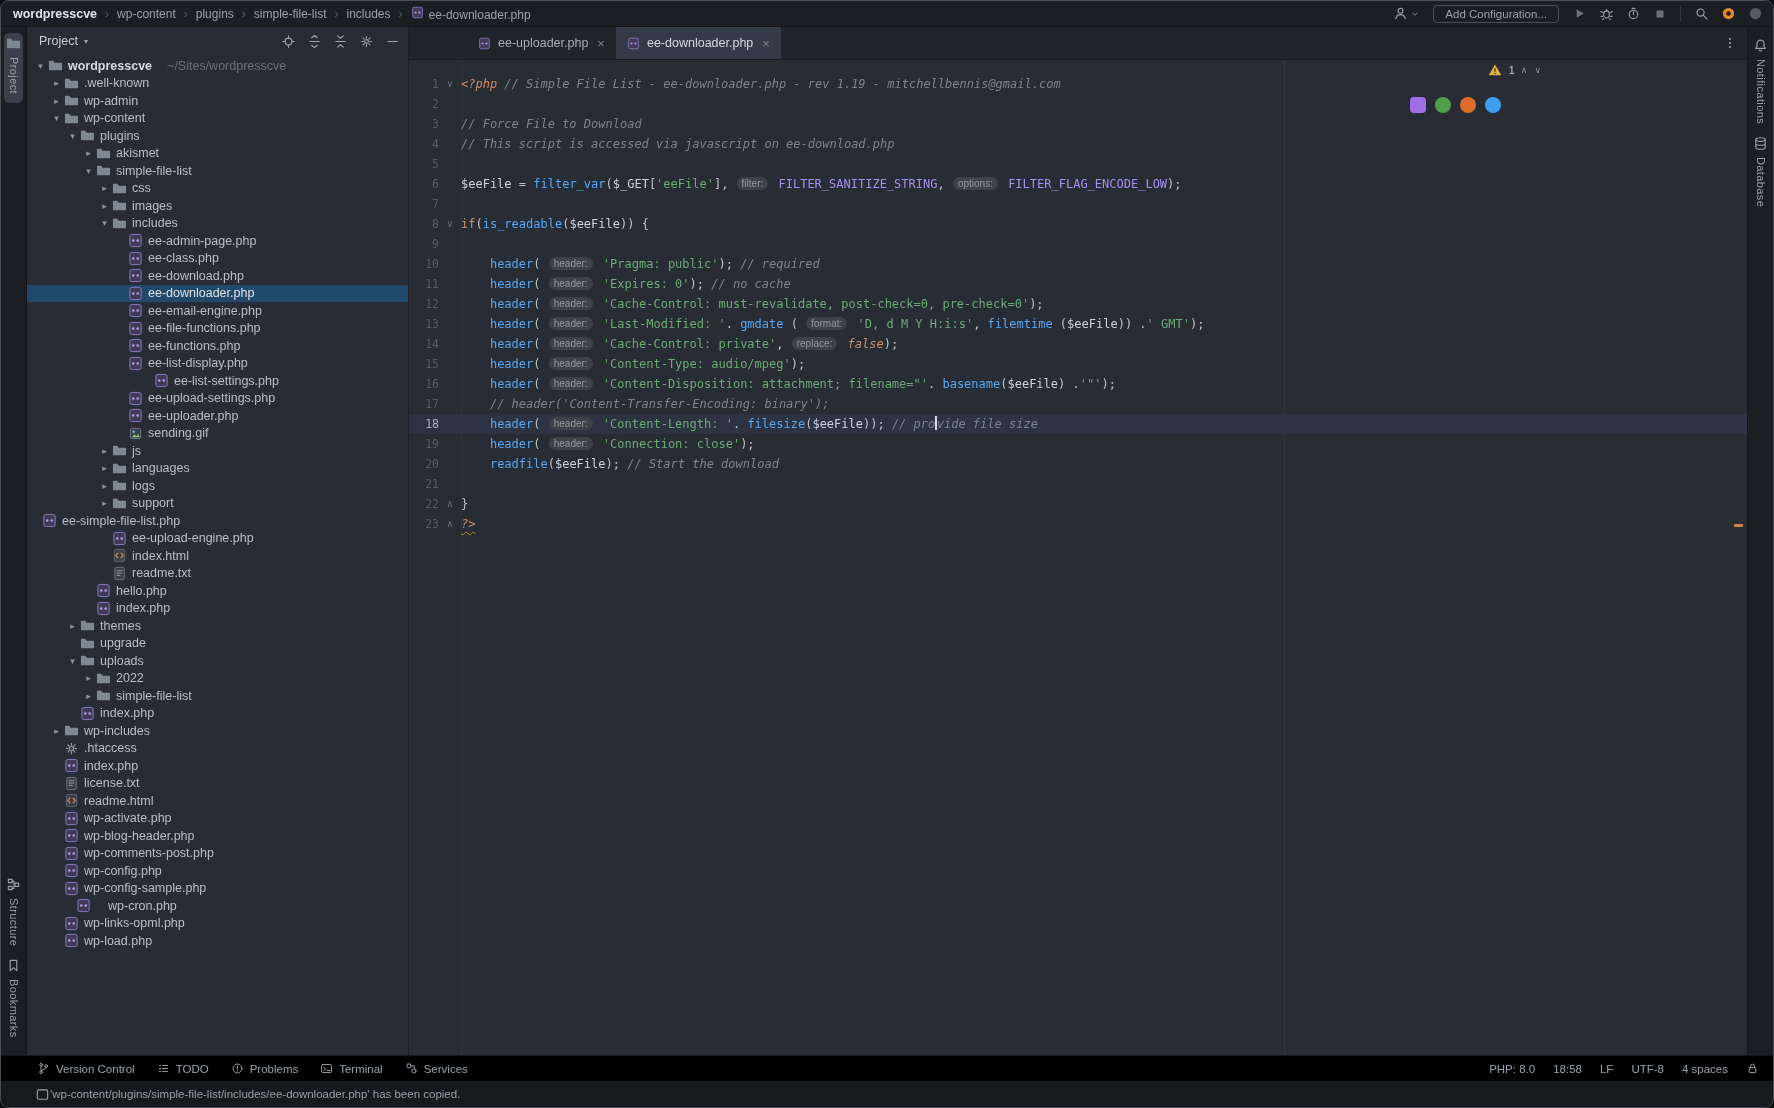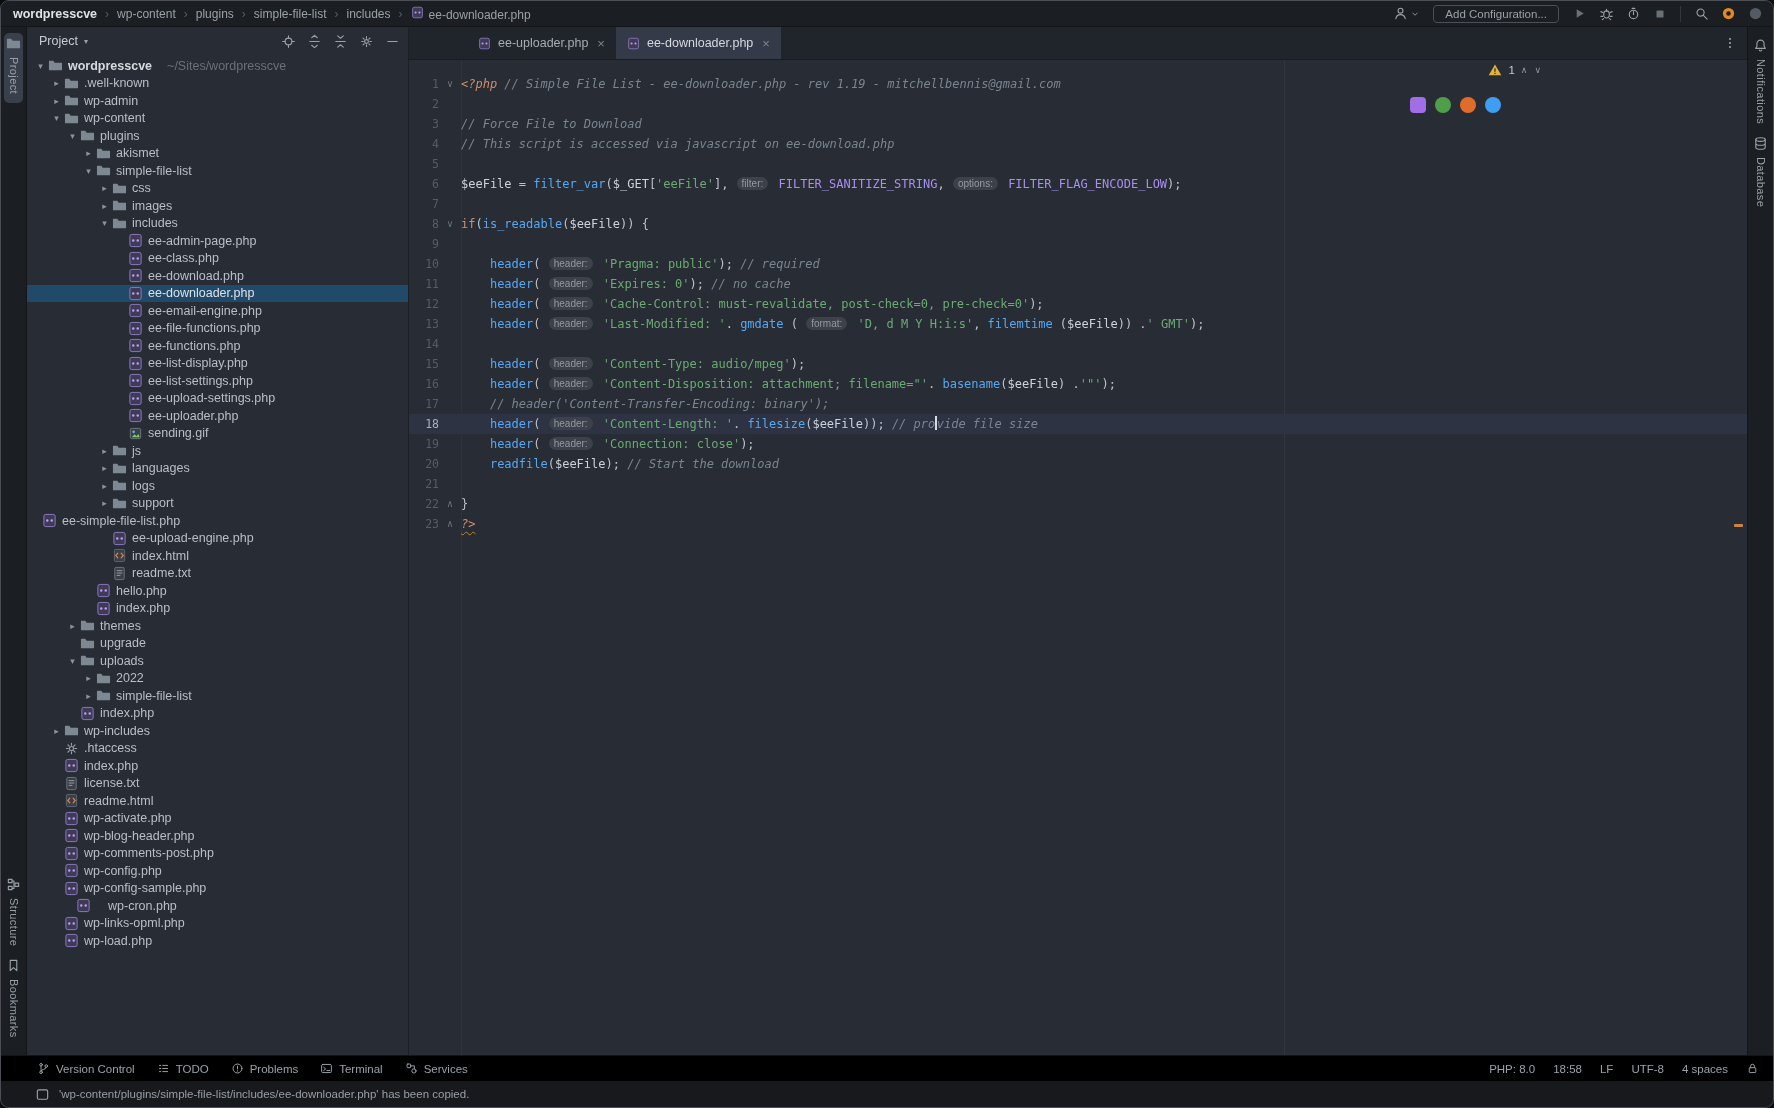--- a/index.html
+++ b/index.html
@@ -87,21 +87,21 @@
   .browser-dot.square{border-radius:4px;}
   #stripe-mark{position:absolute;right:4px;top:464px;width:9px;height:3px;background:#cf8441;border-radius:1px;}
 
   
   #statusbar{position:absolute;left:0;right:0;bottom:26px;height:26px;background:#000000;border-top:1px solid #131519;
              display:flex;align-items:center;font-size:11.5px;color:#9aa1a8;padding:0 14px 0 36px;box-sizing:border-box;}
   #status-left{display:flex;gap:22px;align-items:center;}
   #status-right{margin-left:auto;display:flex;gap:18px;align-items:center;}
   .st-item{display:flex;align-items:center;gap:6px;}
   #toastbar{position:absolute;left:0;right:0;bottom:0;height:26px;background:#17191d;display:flex;align-items:center;
-            gap:9px;padding-left:34px;font-size:11.5px;color:#989fa7;box-sizing:border-box;}
+            padding-left:34px;font-size:11.5px;color:#989fa7;box-sizing:border-box;}
 </style>
 </head>
 <body>
 
 <div class="app">
 
   <div id="topbar">
     <div id="breadcrumbs">
         <span class="crumb root"><span style="margin-left: 0px;">wordpresscve</span></span>
         <span class="crumb-sep">›</span>
@@ -442,21 +442,21 @@
           <span class="chev"></span>
           <span class="icon">
             <svg viewBox="0 0 16 16" width="15" height="15">
               <rect x="2" y="1.5" width="12" height="13" rx="2" fill="#413a56" stroke="#8d7ec4" stroke-width="1"></rect>
               <circle cx="5.6" cy="8" r="1.3" fill="#b5a1f2"></circle>
               <circle cx="10.4" cy="8" r="1.3" fill="#b5a1f2"></circle>
             </svg>
           </span>
           <span class="lab">ee-list-display.php</span>
         </div>
-        <div class="row" style="padding-left: 86px;">
+        <div class="row" style="padding-left: 112px;">
           <span class="chev"></span>
           <span class="icon">
             <svg viewBox="0 0 16 16" width="15" height="15">
               <rect x="2" y="1.5" width="12" height="13" rx="2" fill="#413a56" stroke="#8d7ec4" stroke-width="1"></rect>
               <circle cx="5.6" cy="8" r="1.3" fill="#b5a1f2"></circle>
               <circle cx="10.4" cy="8" r="1.3" fill="#b5a1f2"></circle>
             </svg>
           </span>
           <span class="lab">ee-list-settings.php</span>
         </div>
@@ -836,21 +836,21 @@
           <div class="line"><span class="ln">4</span><span class="fold"></span><span class="lt"><span class="cm">// This script is accessed via javascript on ee-download.php</span></span></div>
           <div class="line"><span class="ln">5</span><span class="fold"></span><span class="lt"></span></div>
           <div class="line"><span class="ln">6</span><span class="fold"></span><span class="lt"><span class="var">$eeFile</span><span class="pl"> = </span><span class="fn">filter_var</span><span class="pl">(</span><span class="var">$_GET</span><span class="pl">[</span><span class="st">'eeFile'</span><span class="pl">], </span><span class="hint">filter:</span><span class="cn"> FILTER_SANITIZE_STRING</span><span class="pl">, </span><span class="hint">options:</span><span class="cn"> FILTER_FLAG_ENCODE_LOW</span><span class="pl">);</span></span></div>
           <div class="line"><span class="ln">7</span><span class="fold"></span><span class="lt"></span></div>
           <div class="line"><span class="ln">8</span><span class="fold">∨</span><span class="lt"><span class="kw">if</span><span class="pl">(</span><span class="fn">is_readable</span><span class="pl">(</span><span class="var">$eeFile</span><span class="pl">)) {</span></span></div>
           <div class="line"><span class="ln">9</span><span class="fold"></span><span class="lt"></span></div>
           <div class="line"><span class="ln">10</span><span class="fold"></span><span class="lt"><span class="pl">    </span><span class="fn">header</span><span class="pl">( </span><span class="hint">header:</span><span class="st"> 'Pragma: public'</span><span class="pl">); </span><span class="cm">// required</span></span></div>
           <div class="line"><span class="ln">11</span><span class="fold"></span><span class="lt"><span class="pl">    </span><span class="fn">header</span><span class="pl">( </span><span class="hint">header:</span><span class="st"> 'Expires: 0'</span><span class="pl">); </span><span class="cm">// no cache</span></span></div>
           <div class="line"><span class="ln">12</span><span class="fold"></span><span class="lt"><span class="pl">    </span><span class="fn">header</span><span class="pl">( </span><span class="hint">header:</span><span class="st"> 'Cache-Control: must-revalidate, post-check=0, pre-check=0'</span><span class="pl">);</span></span></div>
           <div class="line"><span class="ln">13</span><span class="fold"></span><span class="lt"><span class="pl">    </span><span class="fn">header</span><span class="pl">( </span><span class="hint">header:</span><span class="st"> 'Last-Modified: '</span><span class="pl">. </span><span class="fn">gmdate</span><span class="pl"> ( </span><span class="hint">format:</span><span class="st"> 'D, d M Y H:i:s'</span><span class="pl">, </span><span class="fn">filemtime</span><span class="pl"> (</span><span class="var">$eeFile</span><span class="pl">)) .</span><span class="st">' GMT'</span><span class="pl">);</span></span></div>
-          <div class="line"><span class="ln">14</span><span class="fold"></span></div>
+          <div class="line"><span class="ln">14</span><span class="fold"></span><span class="lt"><span class="pl">    </span><span class="fn">header</span><span class="pl">( </span><span class="hint">header:</span><span class="st"> 'Cache-Control: private'</span><span class="pl">, </span><span class="hint">replace:</span><span class="kwi"> false</span><span class="pl">);</span></span></div>
           <div class="line"><span class="ln">15</span><span class="fold"></span><span class="lt"><span class="pl">    </span><span class="fn">header</span><span class="pl">( </span><span class="hint">header:</span><span class="st"> 'Content-Type: audio/mpeg'</span><span class="pl">);</span></span></div>
           <div class="line"><span class="ln">16</span><span class="fold"></span><span class="lt"><span class="pl">    </span><span class="fn">header</span><span class="pl">( </span><span class="hint">header:</span><span class="st"> 'Content-Disposition: attachment; filename="'</span><span class="pl">. </span><span class="fn">basename</span><span class="pl">(</span><span class="var">$eeFile</span><span class="pl">) .</span><span class="st">'"'</span><span class="pl">);</span></span></div>
           <div class="line"><span class="ln">17</span><span class="fold"></span><span class="lt"><span class="pl">    </span><span class="cm">// header('Content-Transfer-Encoding: binary');</span></span></div>
           <div class="line cur"><span class="ln">18</span><span class="fold"></span><span class="lt"><span class="pl">    </span><span class="fn">header</span><span class="pl">( </span><span class="hint">header:</span><span class="st"> 'Content-Length: '</span><span class="pl">. </span><span class="fn">filesize</span><span class="pl">(</span><span class="var">$eeFile</span><span class="pl">)); </span><span class="cm">// pro</span><span class="caret-bar"></span><span class="cm">vide file size</span></span></div>
           <div class="line"><span class="ln">19</span><span class="fold"></span><span class="lt"><span class="pl">    </span><span class="fn">header</span><span class="pl">( </span><span class="hint">header:</span><span class="st"> 'Connection: close'</span><span class="pl">);</span></span></div>
           <div class="line"><span class="ln">20</span><span class="fold"></span><span class="lt"><span class="pl">    </span><span class="fn">readfile</span><span class="pl">(</span><span class="var">$eeFile</span><span class="pl">); </span><span class="cm">// Start the download</span></span></div>
           <div class="line"><span class="ln">21</span><span class="fold"></span><span class="lt"></span></div>
           <div class="line"><span class="ln">22</span><span class="fold">∧</span><span class="lt"><span class="pl">}</span></span></div>
           <div class="line"><span class="ln">23</span><span class="fold">∧</span><span class="lt"><span class="tagw">?&gt;</span></span></div>
         </div>

